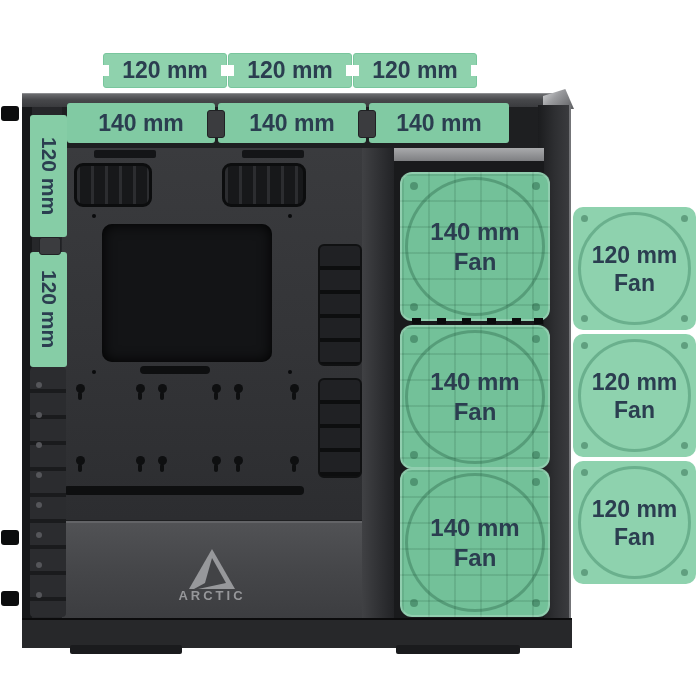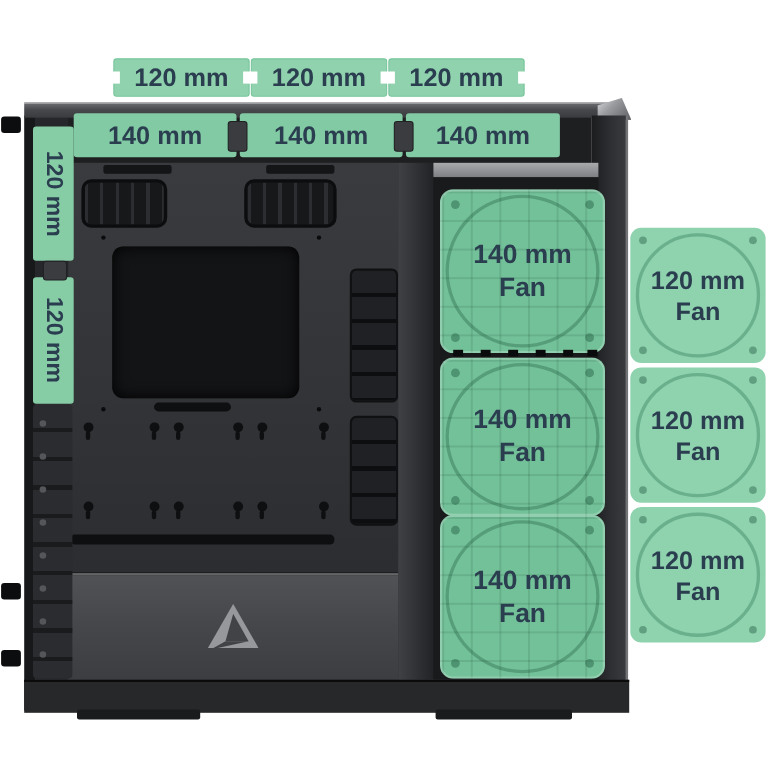--- a/index.html
+++ b/index.html
@@ -143,20 +143,21 @@
   <div class="abs fan-bay"></div>
   <div class="abs bay-top"></div>
 
   <div class="abs psu-shroud">
     <svg width="46" height="40" viewBox="0 0 46 40" style="position:absolute;left:127px;top:26px;">
       <polygon points="23,0 46,40 0,40" fill="#97989B"></polygon>
       <polygon points="23,9 37,34 16,34" fill="#424346"></polygon>
       <polygon points="16,34 37,34 9,40 5,40" fill="#424346"></polygon>
     </svg>
   </div>
+  <div class="abs brand-text">ARCTIC</div>
 
   <div class="abs bottom-frame"></div>
   <div class="abs foot f1"></div>
   <div class="abs foot f2"></div>
 
   <div class="abs front-rail"></div>
   <div class="abs rivet" style="top:382px;"></div>
   <div class="abs rivet" style="top:412px;"></div>
   <div class="abs rivet" style="top:442px;"></div>
   <div class="abs rivet" style="top:472px;"></div>

